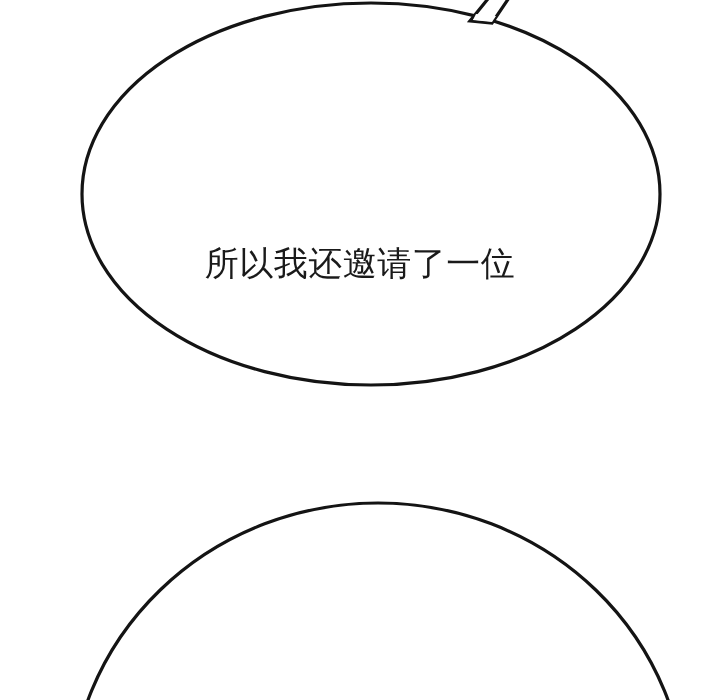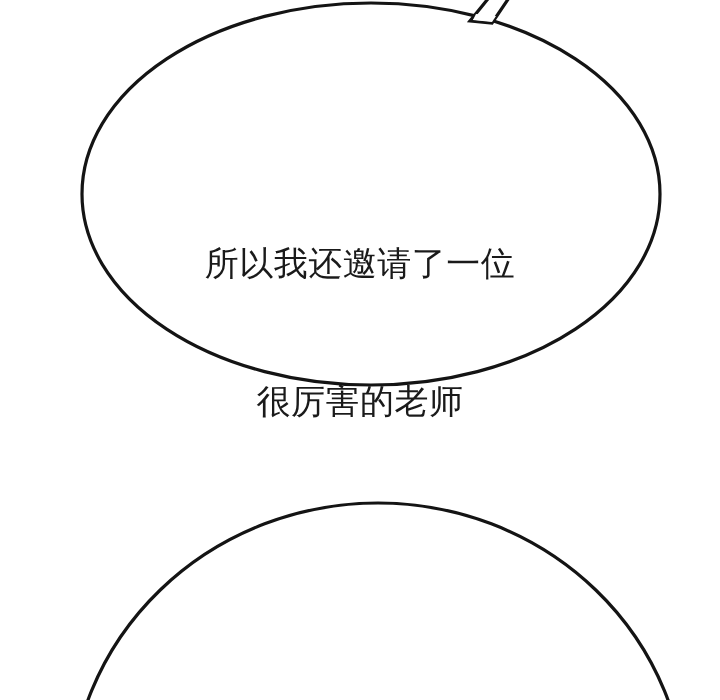--- a/index.html
+++ b/index.html
@@ -65,20 +65,19 @@
 
     <path d="M 470 21 L 492 23 L 517 -14 L 500 -16 Z" fill="#ffffff" stroke="#141414" stroke-width="3.2" stroke-linejoin="miter"></path>
 
     <path d="M 473 20 L 492 22 L 496 16 L 476 14 Z" fill="#ffffff" stroke="none"></path>
 
     <ellipse cx="378" cy="800" rx="308" ry="297" fill="#ffffff" stroke="#141414" stroke-width="3.2"></ellipse>
   </svg>
 
   <div id="bubble-1-text" class="bubble-text">
     <span class="line">所以我还邀请了一位</span>
-    <span class="line">很厉害的老师</span>
   </div>
 
   <div id="bubble-2-text" class="bubble-text">
     
   </div>
 
 </div>
 
 </body></html>

